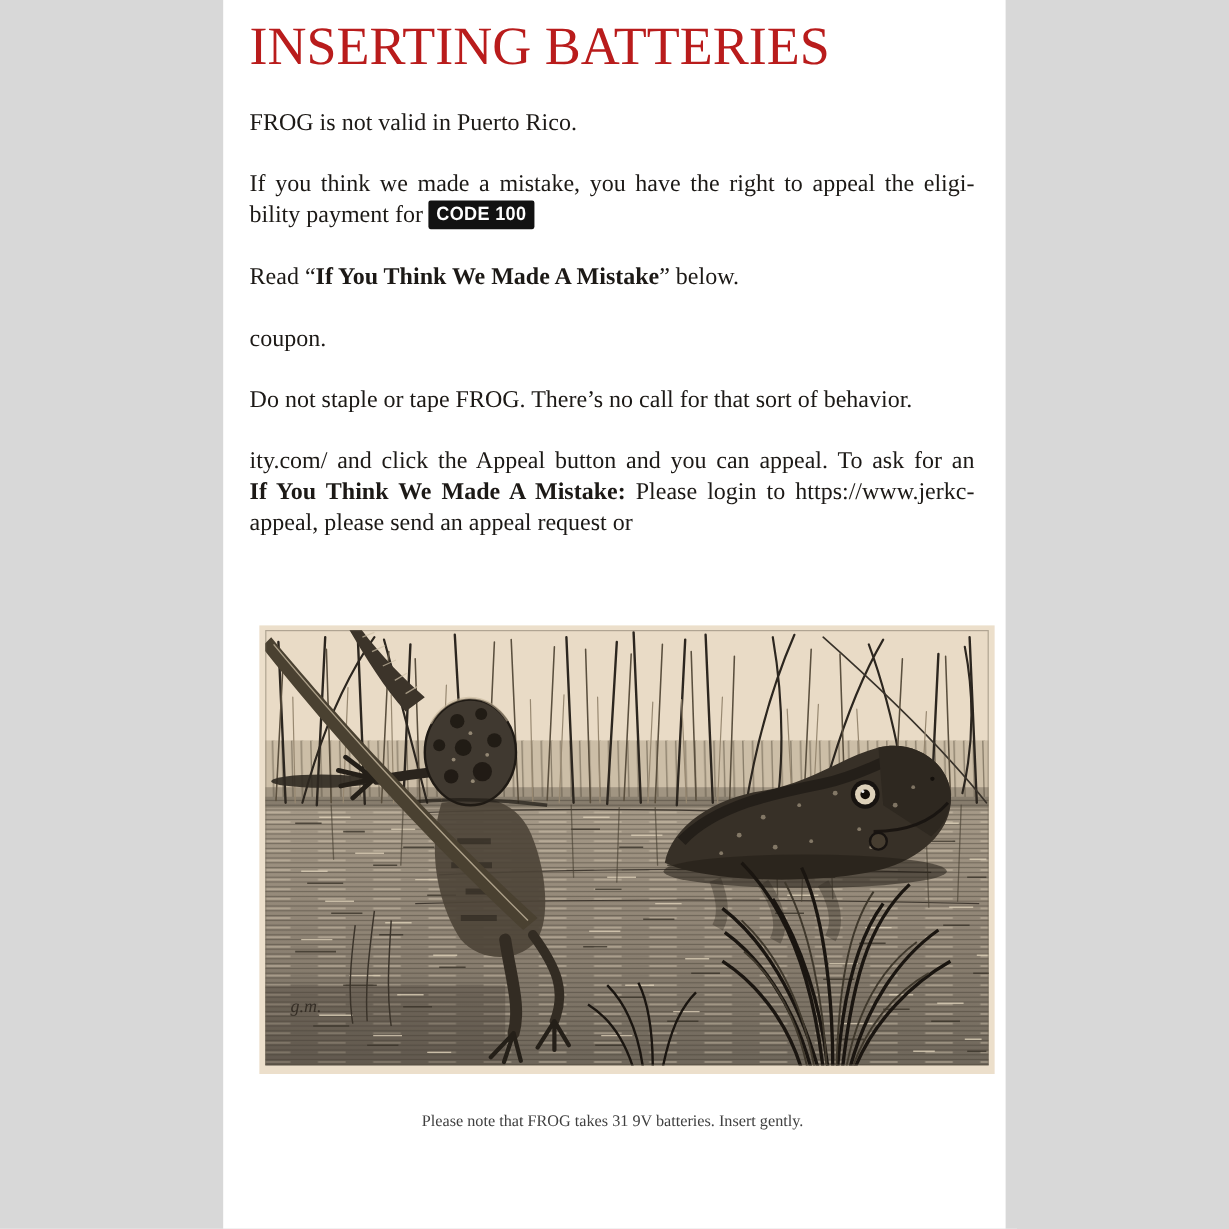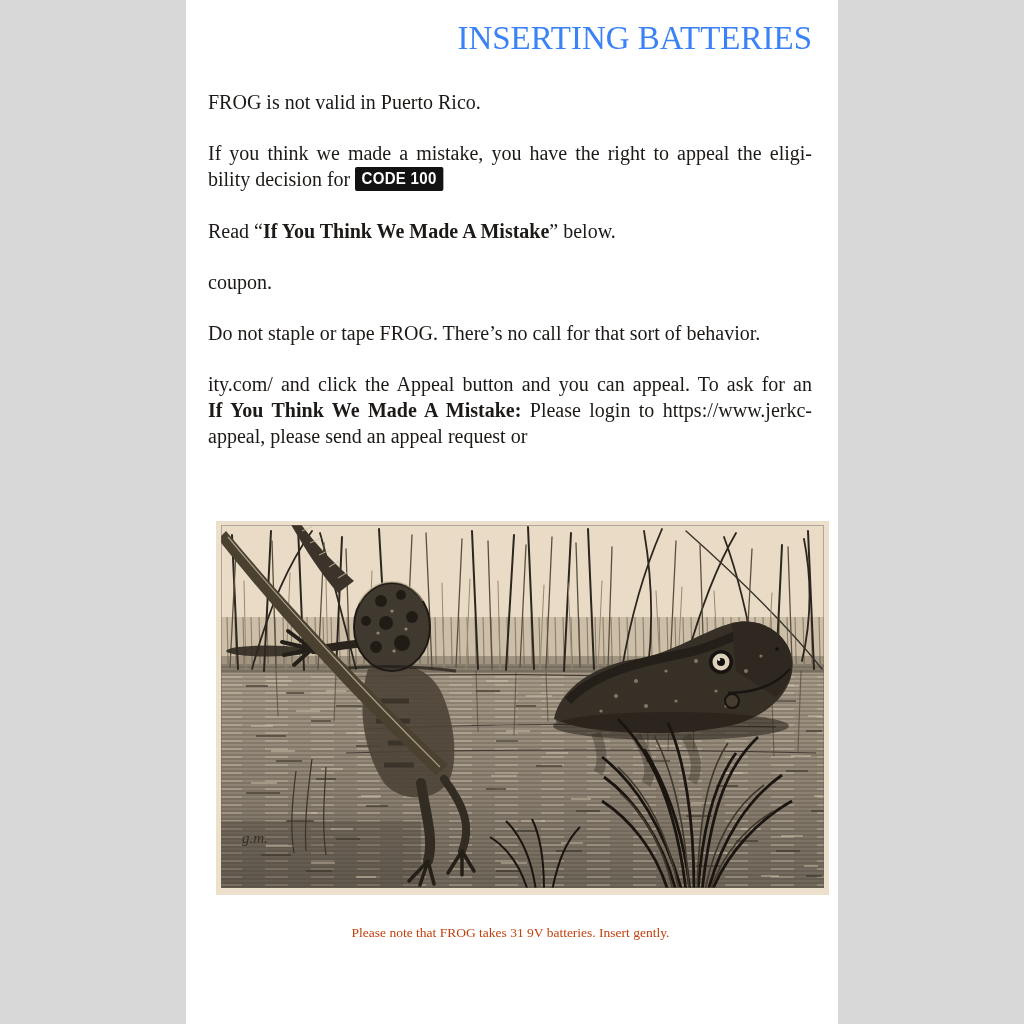--- a/index.html
+++ b/index.html
@@ -8,56 +8,56 @@
     background:#d8d8d8;
     font-family:"Liberation Serif","DejaVu Serif",serif;
   }
   .page {
     position:absolute; left:186px; top:0; width:652px; height:1024px;
     background:#ffffff; box-sizing:border-box; padding:0 26px 0 22px;
     color:#1c1916;
   }
   h1.doc-title {
     font-family:"Liberation Serif","DejaVu Serif",serif;
-    font-weight:normal; font-size:33px; line-height:52px;
-    text-align:right; margin:12px 0 0 0; color:#3b82f6;
+    font-weight:normal; font-size:45px; line-height:52px;
+    text-align:left; margin:12px 0 0 0; color:#b91c1c;
     letter-spacing:0px;
   }
   .bp { font-size:20px; line-height:26px; margin:25px 0 0 0; text-align:left; }
   .bp.bold { font-weight:bold; }
   .jline { text-align:justify; text-align-last:justify; }
   .lline { text-align:left; }
   strong { font-weight:bold;margin-top:40px; }
   .badge {
     display:inline-block; background:#121212; color:#ffffff;
     font-family:"Liberation Sans","DejaVu Sans",sans-serif;
     font-weight:bold; font-size:16px; line-height:19px;
     padding:2px 7px 3px 7px; border-radius:2px;
     letter-spacing:0.3px; transform:scaleX(0.94); transform-origin:left center;
     position:relative; top:-2px; vertical-align:baseline;
   }
   figure.illustration { margin:60px 0 0 -4px; width:613px; padding:12px; }
   .fig-caption {
     width:613px; margin:14px 0 0 -4px; text-align:center;
-    font-size:13.5px; line-height:16px; color:#c2410c;
+    font-size:13.5px; line-height:16px; color:#404040;
   }
 </style>
 </head>
 <body>
 
 <div class="page">
 
   <h1 class="doc-title">INSERTING BATTERIES</h1>
 
 
   <p class="bp">FROG is not valid in Puerto Rico.</p>
 
   <div class="bp">
     <div class="jline">If you think we made a mistake, you have the right to appeal the eligi-</div>
-    <div class="lline"><span>bility decision for </span><span class="badge">CODE 100</span></div>
+    <div class="lline"><span>bility payment for </span><span class="badge">CODE 100</span></div>
   </div>
 
   <p class="bp"><span>Read “</span><strong>If You Think We Made A Mistake</strong><span>” below.</span></p>
 
   <div class="bp">
     <div class="lline">coupon.</div>
   </div>
 
   <p class="bp">Do not staple or tape FROG. There’s no call for that sort of behavior.</p>
 

